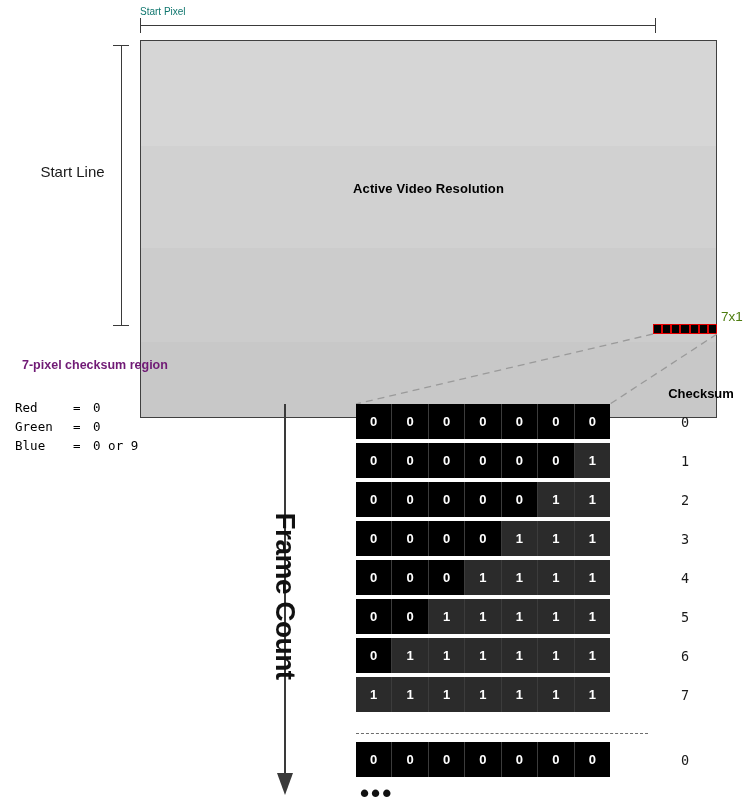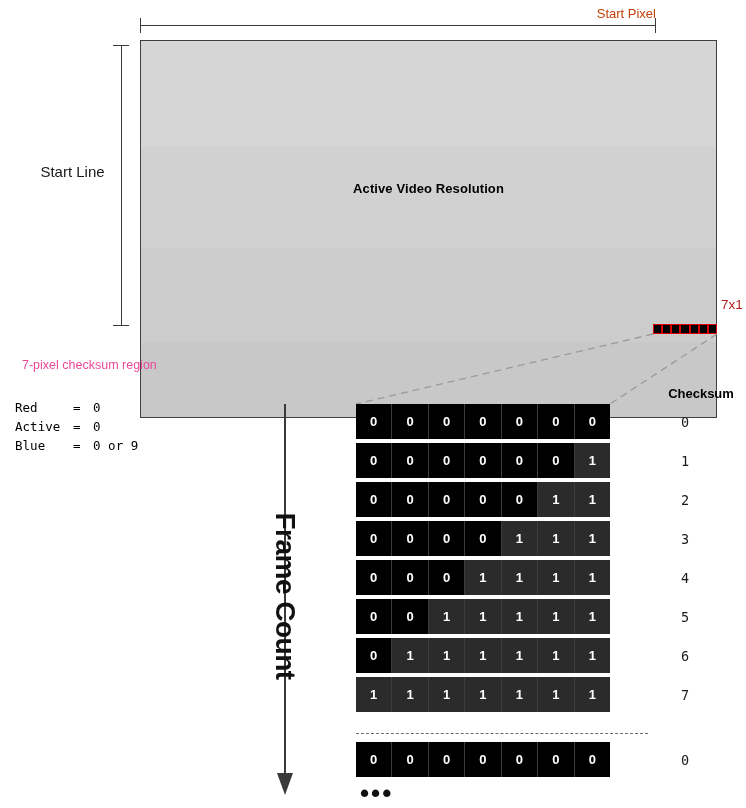--- a/index.html
+++ b/index.html
@@ -41,23 +41,23 @@
     font-weight: bold;
     color: #000;
     letter-spacing: 0.1px;
   }
 
   
   #start-pixel-label {
     left: 140px;
     top: 6px;
     width: 516px;
-    text-align: right;
-    font-size: 13px;
-    color: #c2410c;
+    text-align: left;
+    font-size: 10px;
+    color: #0f766e;
   }
   #start-pixel-line {
     left: 140px;
     top: 25px;
     width: 516px;
     height: 1.4px;
     background: #3a3a3a;
   }
   #start-pixel-tick-left {
     left: 140px;
@@ -115,35 +115,35 @@
     background: #e00000;
   }
   #checksum-region .cregion-cell {
     flex: 1 1 0;
     background: #000000;
     border: 1px solid #e00000;
     box-sizing: border-box;
   }
   #checksum-region-size-label {
     left: 721px;
-    top: 297px;
+    top: 309px;
     font-size: 13.5px;
-    color: #b91c1c;
+    color: #4d7c0f;
   }
 
   
   #leader-lines { left: 0; top: 0; width: 746px; height: 808px; pointer-events: none; }
 
   
   #legend-title {
     left: 22px;
     top: 358px;
     font-size: 12.5px;
-    font-weight: normal;
-    color: #ec4899;
+    font-weight: bold;
+    color: #701a75;
   }
   .legend-row {
     left: 0px;
     font-family: "DejaVu Sans Mono", monospace;
     font-size: 12.5px;
     font-weight: normal;
     color: #000;
     white-space: pre;
   }
   #legend-row-red   { top: 385px; }
@@ -296,21 +296,21 @@
   <line x1="653" y1="334" x2="356" y2="404" stroke="#9a9a9a" stroke-width="1.3" stroke-dasharray="7,5"></line>
   <line x1="717" y1="334" x2="610" y2="404" stroke="#9a9a9a" stroke-width="1.3" stroke-dasharray="7,5"></line>
 </svg>
 
 <div class="abs" id="legend-title">7-pixel checksum region</div>
 
 <div class="abs legend-row" id="legend-row-red">
   <span class="legend-key">Red</span><span class="legend-eq">=</span><span>0</span>
 </div>
 <div class="abs legend-row" id="legend-row-green">
-  <span class="legend-key">Active</span><span class="legend-eq">=</span><span>0</span>
+  <span class="legend-key">Green</span><span class="legend-eq">=</span><span>0</span>
 </div>
 <div class="abs legend-row" id="legend-row-blue">
   <span class="legend-key">Blue</span><span class="legend-eq">=</span><span>0 or 9</span>
 </div>
 
 <div class="abs" id="frame-count-arrow-line"></div>
 <div class="abs" id="frame-count-arrow-head"></div>
 <div class="abs" id="frame-count-label">Frame Count</div>
 
 <div class="abs" id="checksum-table">

